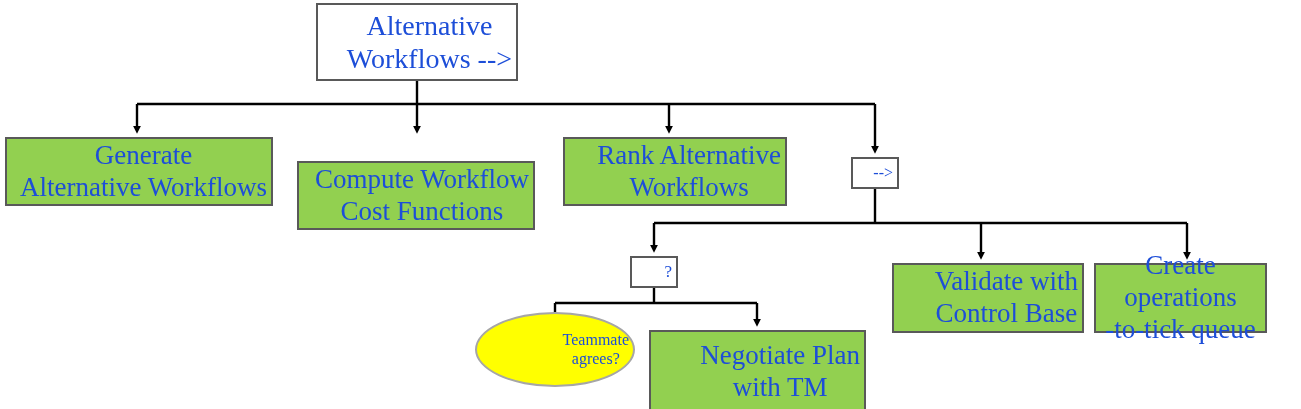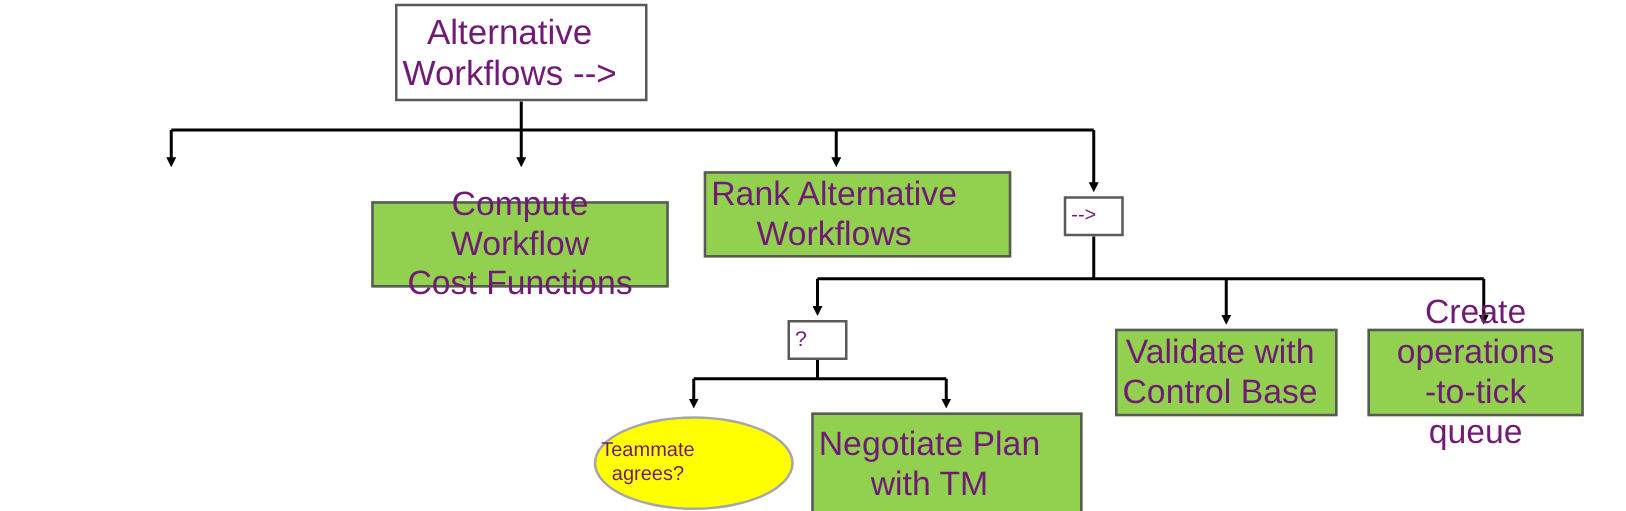--- a/index.html
+++ b/index.html
@@ -23,24 +23,25 @@
     top: 0;
     width: 1301px;
     height: 409px;
     pointer-events: none;
   }
   .node {
     position: absolute;
     box-sizing: border-box;
     display: flex;
     align-items: center;
-    justify-content: flex-start;
+    justify-content: flex-end;
     text-align: center;
     line-height: 1.18;
-    color: #701a75;
+    color: #1d4ed8;
+    font-family: Liberation Serif, serif;
   }
   .node-label {
     display: block;
     white-space: pre-line;
     padding: 0 4px;
   }
   .process {
     background: #92D050;
     border: 2px solid #595959;
   }
@@ -94,50 +95,54 @@
       <path d="M 555,303 L 555,323" marker-end="url(#arrowhead)"></path>
       <path d="M 757,303 L 757,323" marker-end="url(#arrowhead)"></path>
     </g>
   </svg>
 
   <div class="node plain fs-title" style="left:316px; top:3px; width:202px; height:78px;">
     <span class="node-label">Alternative
 Workflows  --&gt;</span>
   </div>
 
+  <div class="node process fs-big" style="left:5px; top:137px; width:268px; height:69px;">
+    <span class="node-label">Generate
+Alternative Workflows</span>
+  </div>
 
   <div class="node process fs-big" style="left:297px; top:137px; width:238px; height:69px;margin-top:24px;">
     <span class="node-label">Compute Workflow
 Cost Functions</span>
   </div>
 
-  <div class="node process fs-big" style="left:563px; top:137px; width:246px; height:69px;">
+  <div class="node process fs-big" style="left:563px; top:137px; width:224px; height:69px;">
     <span class="node-label">Rank Alternative
 Workflows</span>
   </div>
 
   <div class="node plain fs-small" style="left:851px; top:157px; width:48px; height:32px;">
     <span class="node-label">--&gt;</span>
   </div>
 
   <div class="node plain fs-tiny" style="left:630px; top:256px; width:48px; height:32px;">
     <span class="node-label">?</span>
   </div>
 
-  <div class="node decision-ellipse fs-small" style="left:475px; top:333px; width:160px; height:75px;">
+  <div class="node decision-ellipse fs-small" style="left:475px; top:312px; width:160px; height:75px;">
     <span class="node-label">Teammate
 agrees?</span>
   </div>
 
   <div class="node process fs-big" style="left:649px; top:330px; width:217px; height:84px;">
     <span class="node-label">Negotiate Plan
 with TM</span>
   </div>
 
-  <div class="node process fs-big" style="left:892px; top:263px; width:178px; height:70px;">
+  <div class="node process fs-big" style="left:892px; top:263px; width:192px; height:70px;">
     <span class="node-label">Validate with
 Control Base</span>
   </div>
 
   <div class="node process fs-big" style="left:1080px; top:263px; width:173px; height:70px;margin-left:14px;">
     <span class="node-label">Create operations
 -to-tick queue</span>
   </div>
 
 </div>

